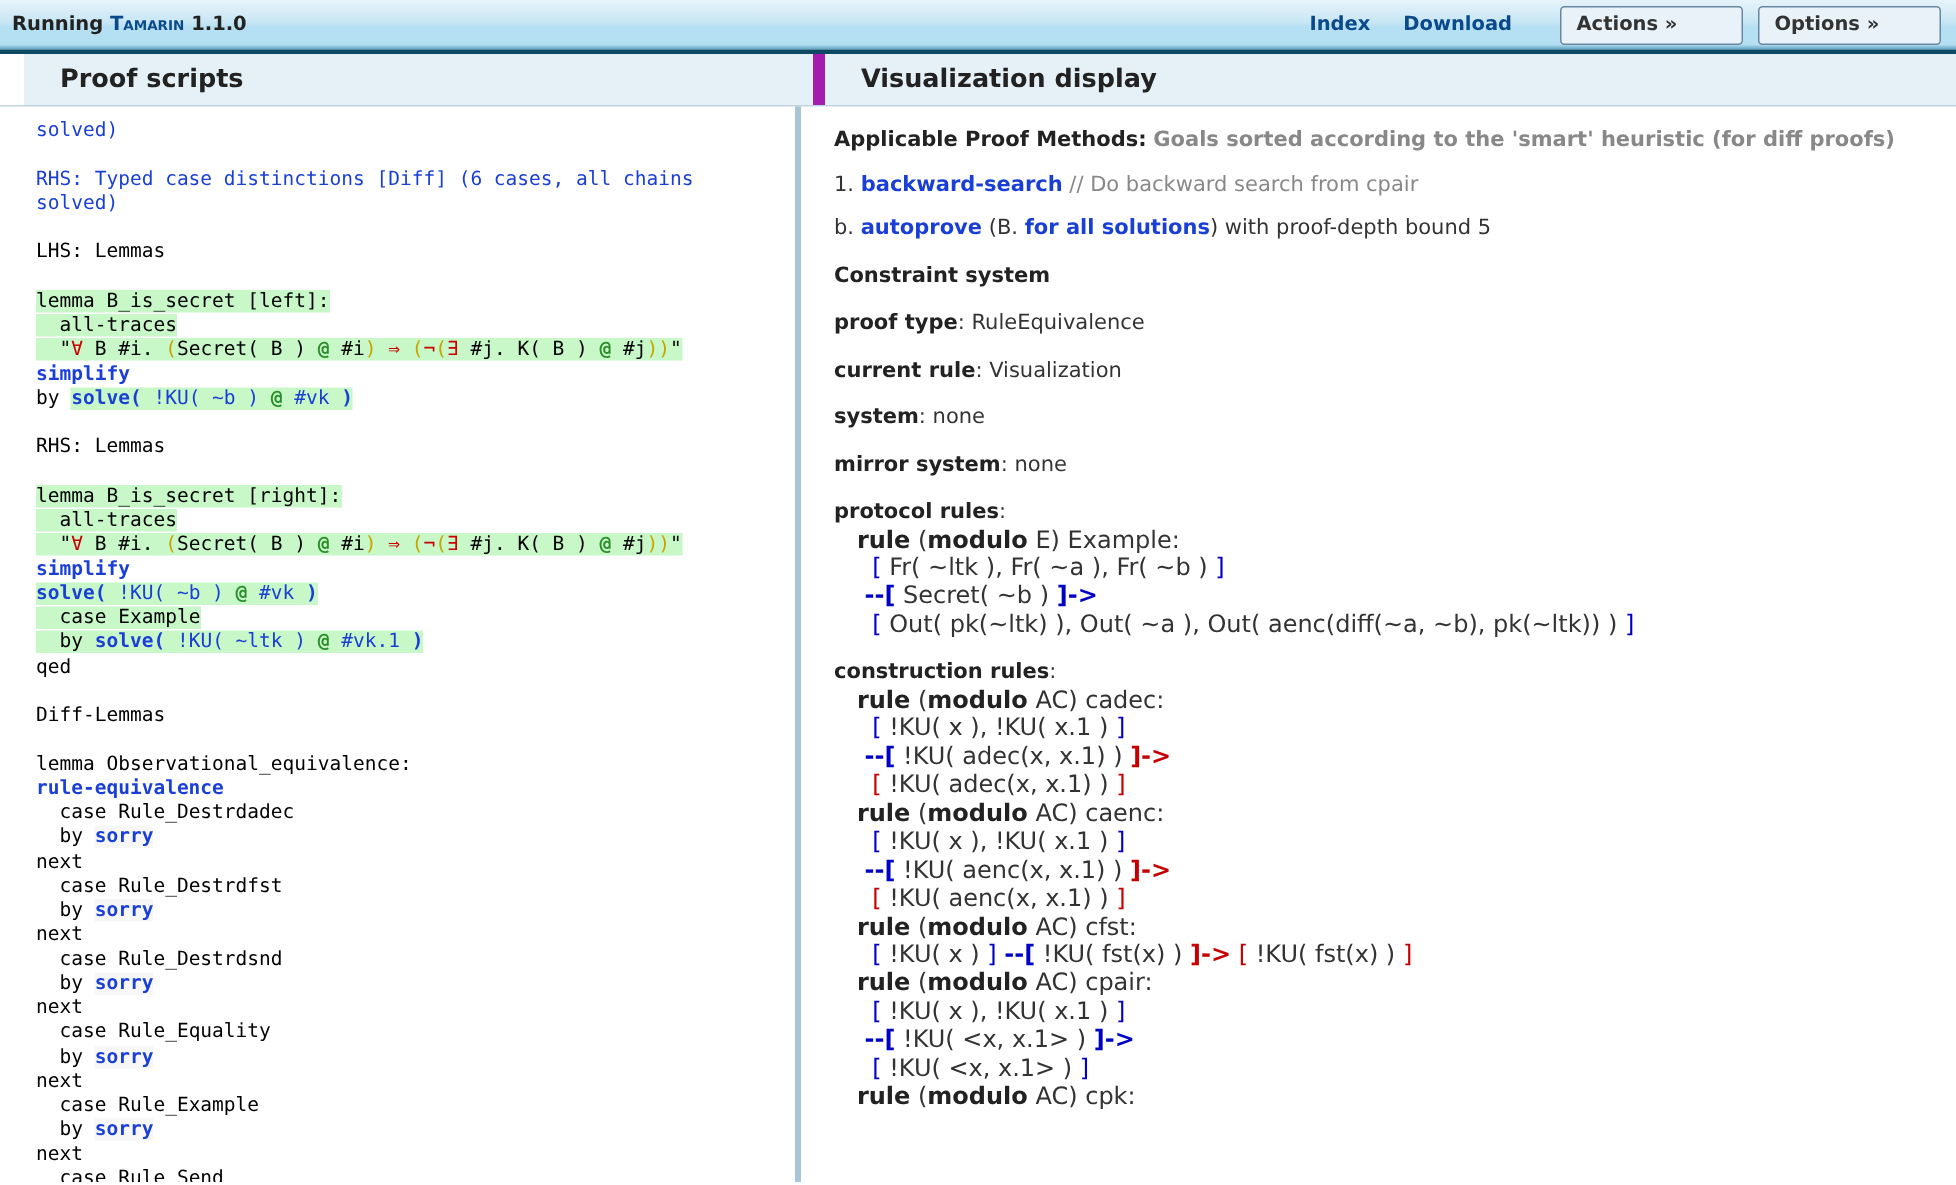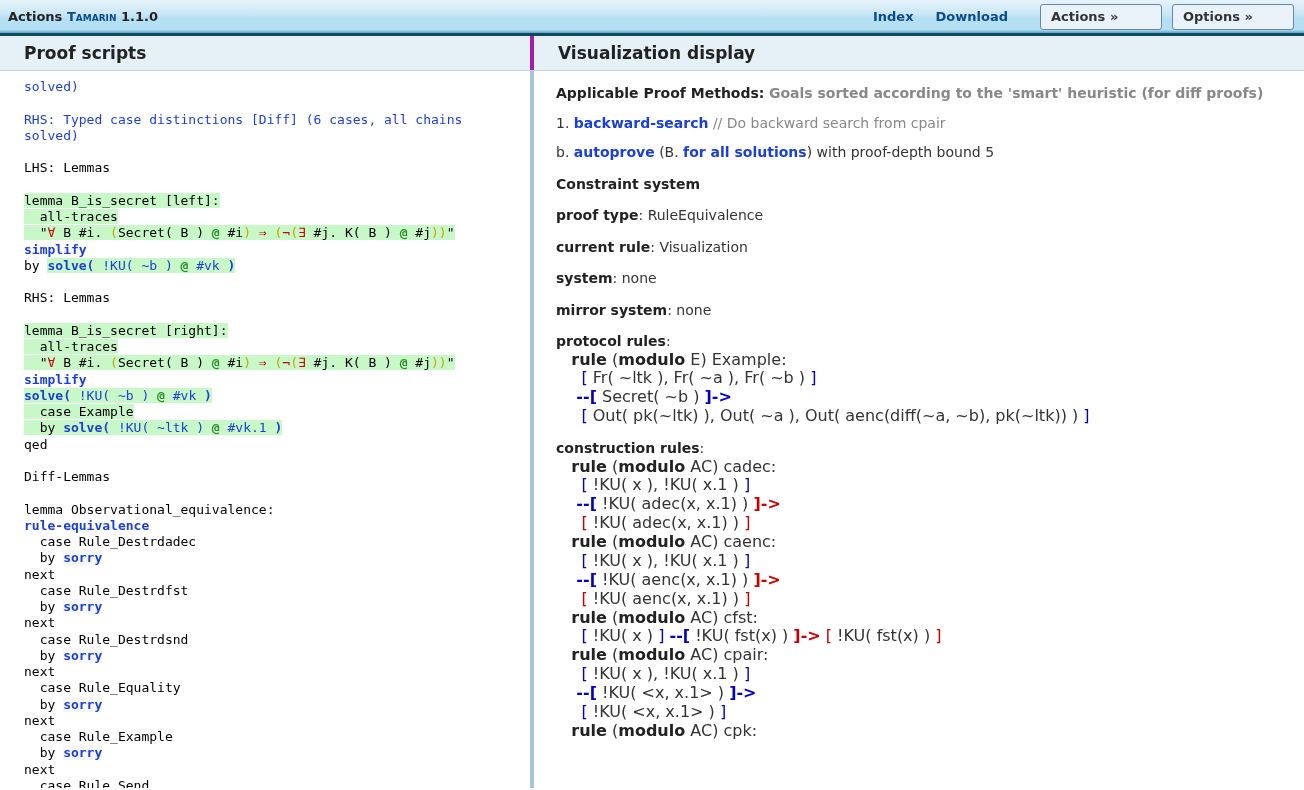--- a/index.html
+++ b/index.html
@@ -62,21 +62,22 @@
     line-height:34px;
     padding-left:24px;
     font-weight:bold;
     font-size:17px;
     color:#222;
     box-sizing:border-box;
   }
   .section-headers .col-left {
     width:534px;
     flex:0 0 534px;
-    border-right:4px solid #a21caf;
+    border-right:8px solid #a21caf;
+    margin-left:16px;
   }
   .section-headers .col-right { flex:1 1 auto; }
 
   .main {
     display:flex;
     height: calc(100vh - 39px - 34px);
   }
   .col-left-body {
     width:534px;
     flex:0 0 534px;
@@ -125,21 +126,21 @@
   .br-red { color:#c60000; }
   .br-blue { color:#0000c6; }
   .arrow-red { color:#c60000; font-weight:bold; }
   .arrow-blue { color:#0000c6; font-weight:bold; }
 </style>
 </head>
 <body>
 
 <div class="topbar">
   <span class="title">
-    <span>Actions</span>
+    <span>Running</span>
     <span class="tamarin">Tamarin</span>
     <span>1.1.0</span>
   </span>
   <span class="spacer"></span>
   <a href="#" class="link">Index</a>
   <a href="#" class="link">Download</a>
   <span class="menu-btn">Actions »</span>
   <span class="menu-btn">Options »</span>
 </div>
 

